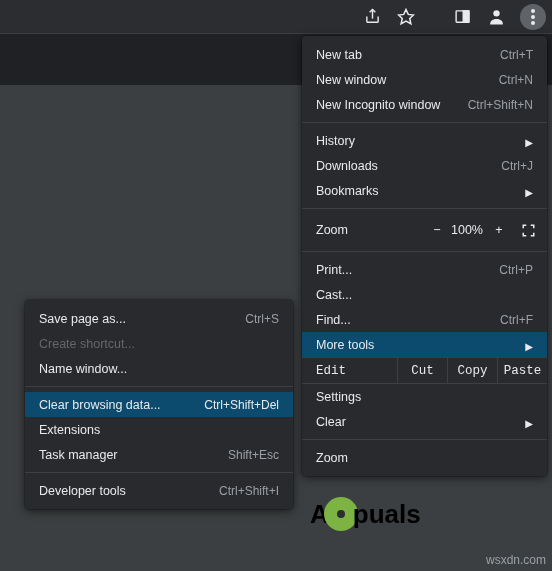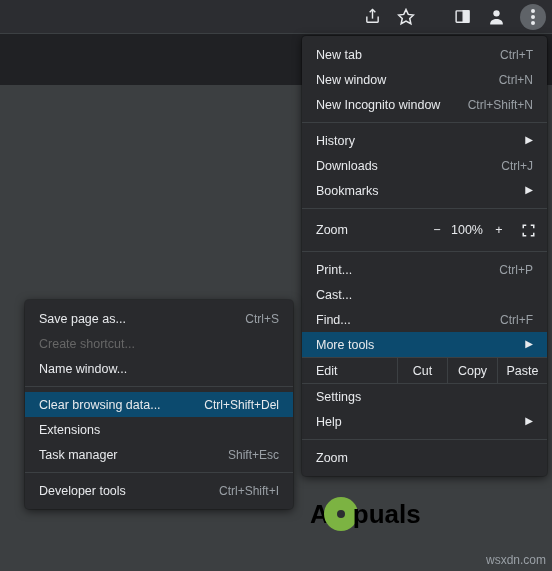--- a/index.html
+++ b/index.html
@@ -56,21 +56,21 @@
     position:absolute;
     background:#292a2d;
     border-radius:4px;
     box-shadow:0 2px 10px rgba(0,0,0,.6), 0 0 0 1px rgba(0,0,0,.2);
     padding:6px 0;
   }
   .main-menu { top:36px; right:5px; width:245px; }
   .sub-menu  { top:300px; left:25px; width:268px; }
   
   .item {
-    display:flex; align-items:flex-start; justify-content:space-between;
+    display:flex; align-items:flex-end; justify-content:space-between;
     padding: 5.5px 14px;
     position:relative;
   }
   .item.disabled { color:#666; }
   .item.hover { background:#0c4a6e; }
   .shortcut { color:#9aa0a6; font-size:12px; }
   .item.hover .shortcut{color:#e8eaed;}
   .sep { height:1px; background:#3c4043; margin:5px 0; }
   .arrow { color:#e8eaed; font-size:10px; margin-left:8px;}
   
@@ -79,21 +79,21 @@
     padding: 0;
   }
   .zoom-row { padding:4px 4px 4px 14px; }
   .zoom-row .lbl{flex:1;}
   .zcell{ width:34px; text-align:left; padding:5px 0;}
   .zbtn{ width:28px; text-align:center;}
   .fs{ width:30px; display:flex; align-items:center; justify-content:center;}
   .edit-row { }
   .edit-row .lbl{ padding:5.5px 14px; flex:1;}
   .ecell{ flex:0 0 50px; text-align:center; padding:5.5px 0; border-left:1px solid #3c4043;}
-  .edit-border{border-top:1px solid #3c4043; border-bottom:1px solid #3c4043;}
+  .edit-border{border-top:1px solid #3c4043; border-bottom:1px solid #3c4043;font-family:Liberation Mono, monospace;}
   
   svg { display:block; }
 </style>
 </head>
 <body>
 
 <div class="toolbar">
   <div class="t-icon">
     <svg width="17" height="17" viewBox="0 0 24 24" fill="none" stroke="#e8eaed" stroke-width="2">
         <path d="M4 12v7a1 1 0 001 1h14a1 1 0 001-1v-7"></path>
@@ -198,21 +198,21 @@
   <div class="edit-row edit-border">
     <span class="lbl">Edit</span>
     <span class="ecell">Cut</span>
     <span class="ecell">Copy</span>
     <span class="ecell">Paste</span>
   </div>
   <div class="item">
     <span>Settings</span>
   </div>
   <div class="item">
-    <span>Help</span>
+    <span>Clear</span>
     <span class="arrow">▶</span>
   </div>
   <div class="sep"></div>
   <div class="item">
     <span>Zoom</span>
   </div>
 </div>
 
 <div class="menu sub-menu">
   <div class="item">

